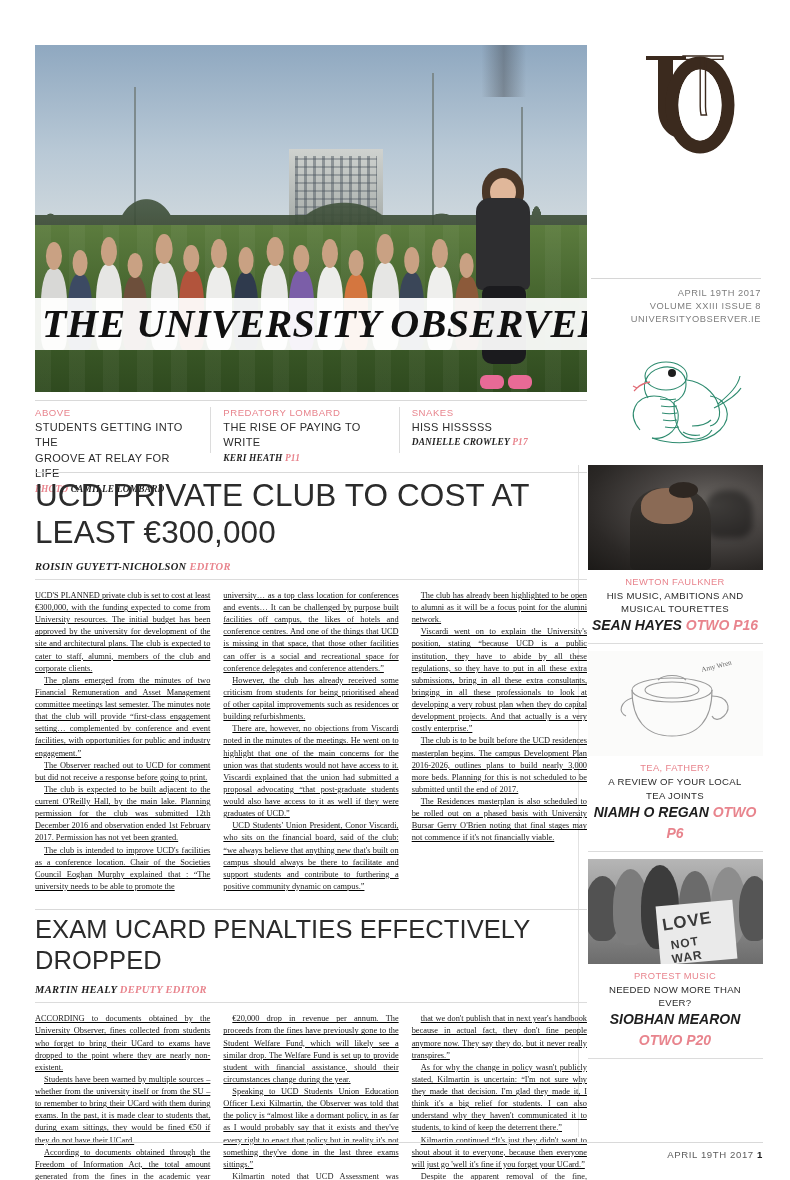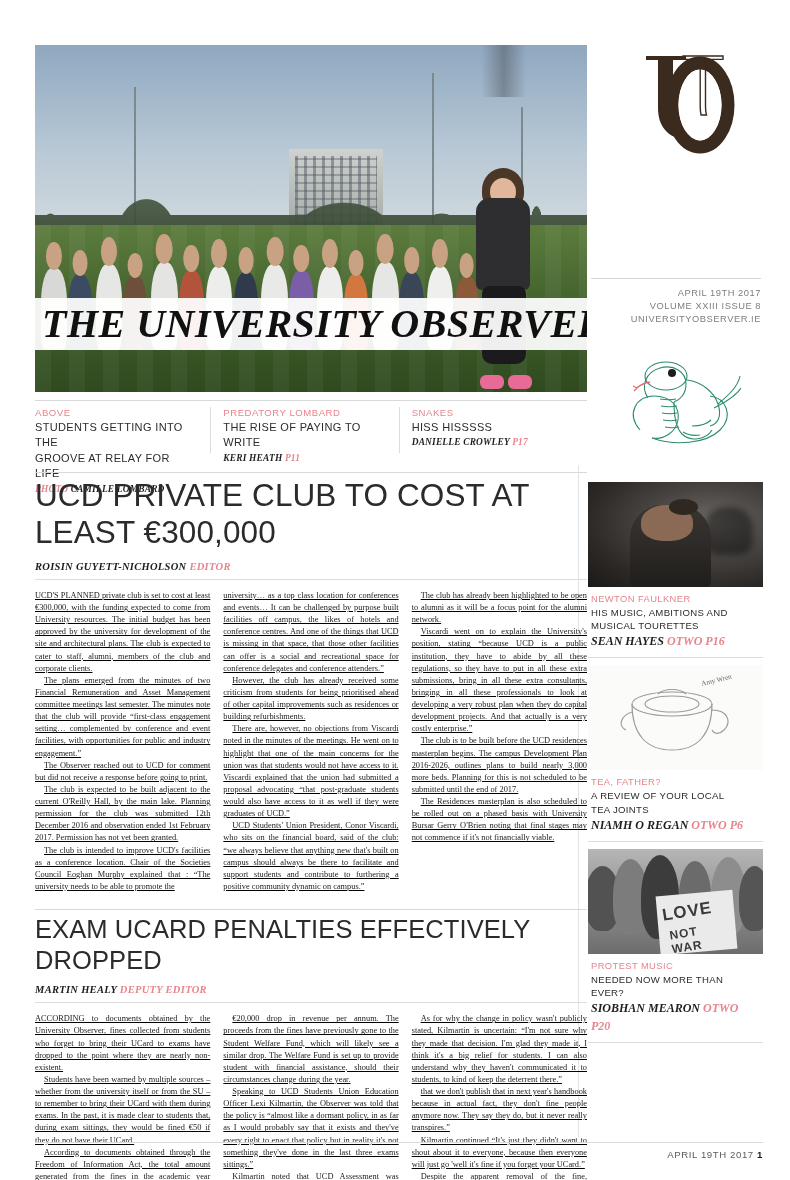--- a/index.html
+++ b/index.html
@@ -113,28 +113,28 @@
   .col p {
     font-family:"Liberation Serif", serif;
     font-size:8.35px; line-height:1.455; color:#1a1a1a;
     text-align:justify; text-indent:9px; hyphens:auto;
   }
   .col p.first { text-indent:0; }
 
   .section2 { margin-top:16px; }
 
   
-  .sidebar { position:absolute; left:588px; top:482px; width:175px; }
+  .sidebar { position:absolute; left:588px; top:465px; width:175px;text-align:center; }
   .sb-item { width:175px; border-bottom:1px solid #dcdcdc; padding-bottom:7px; margin-bottom:7px; }
   .sb-photo { width:175px; height:105px; overflow:hidden; position:relative; }
   .sb-text { padding:6px 4px 0 3px; }
   .sb-kicker { color:#e8848d; font-size:9.4px; letter-spacing:.4px; line-height:1.38; }
   .sb-head { color:#2b2b2b; font-size:9.6px; letter-spacing:.3px; line-height:1.38; }
-  .sb-by { font-family:Liberation Serif, serif; font-style:italic; font-weight:700;
-        font-size:12px; color:#1e1e1e; line-height:1.5; }
+  .sb-by { font-family:Liberation Sans, sans-serif; font-style:italic; font-weight:700;
+        font-size:14px; color:#1e1e1e; line-height:1.5; }
   .sb-by .pg { color:#e8848d; }
 
   
   .ph-portrait { position:absolute; inset:0; background:
         radial-gradient(ellipse at 70% 38%, #6e6a66 0%, #4a4644 35%, #2b2826 72%, #1b1917 100%); }
   .ph-portrait .fig { position:absolute; left:24%; bottom:0; width:46%; height:78%;
         background:linear-gradient(180deg,#3a3632,#201e1c); border-radius:40% 40% 6% 6%; }
   .ph-portrait .hd { position:absolute; left:30%; top:22%; width:30%; height:34%;
         background:#8a6a55; border-radius:48% 48% 42% 42%; }
   .ph-portrait .bun { position:absolute; left:46%; top:16%; width:17%; height:15%;
@@ -344,22 +344,22 @@
             <p>Students have been warned by multiple sources – whether from the university itself or from the SU – to remember to bring their UCard with them during exams. In the past, it is made clear to students that, during exam sittings, they would be fined €50 if they do not have their UCard.</p>
             <p>According to documents obtained through the Freedom of Information Act, the total amount generated from the fines in the academic year 2013/14 was €24,103. In 2014/15, the figure was €23,040. However, by 2015/16, this figure plummeted to just €50 – or the cost of just one single fine.</p>
 
           </div>
           <div class="col">
             <p>€20,000 drop in revenue per annum. The proceeds from the fines have previously gone to the Student Welfare Fund, which will likely see a similar drop. The Welfare Fund is set up to provide student with financial assistance, should their circumstances change during the year.</p>
             <p>Speaking to UCD Students Union Education Officer Lexi Kilmartin, the Observer was told that the policy is “almost like a dormant policy, in as far as I would probably say that it exists and they've every right to enact that policy but in reality it's not something they've done in the last three exams sittings.”</p>
             <p>Kilmartin noted that UCD Assessment was puzzled as to why the €50 fine was noted in UCDSU's Wingin It' guidebook from the start of semester one. Kilmartin stated that “[Assessment] asked</p>
           </div>
           <div class="col">
+            <p>that we don't publish that in next year's handbook because in actual fact, they don't fine people anymore now. They say they do, but it never really transpires.”</p>
             <p>As for why the change in policy wasn't publicly stated, Kilmartin is uncertain: “I'm not sure why they made that decision. I'm glad they made it, I think it's a big relief for students. I can also understand why they haven't communicated it to students, to kind of keep the deterrent there.”</p>
-            <p>that we don't publish that in next year's handbook because in actual fact, they don't fine people anymore now. They say they do, but it never really transpires.”</p>
             <p>Kilmartin continued “It's just they didn't want to shout about it to everyone, because then everyone will just go 'well it's fine if you forget your UCard.”</p>
             <p>Despite the apparent removal of the fine, Kilmartin still advises caution regarding one's Ucard: “as far as I'm aware… it's still possible that the fine is] applied so I wouldn't take… the risk.”</p>
           </div>
         </div>
       </article>
     </div>
   </div>
 
   <aside class="sidebar">
 

